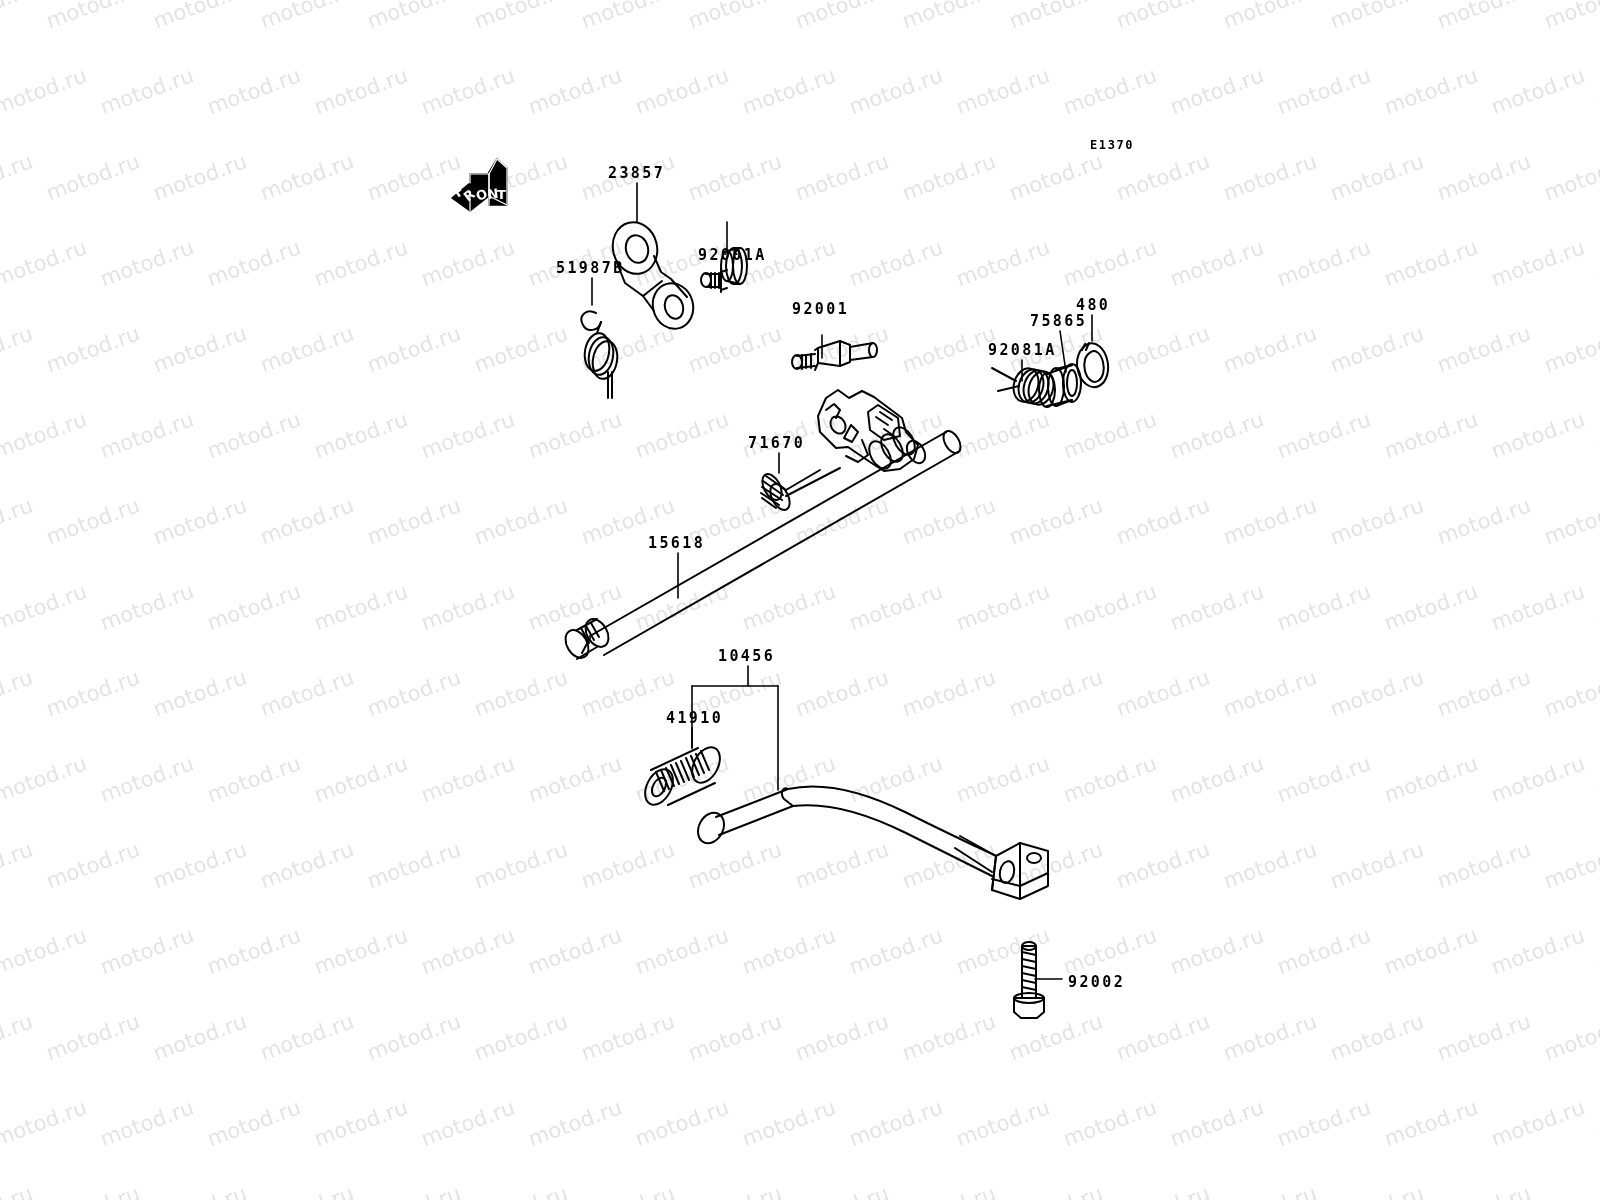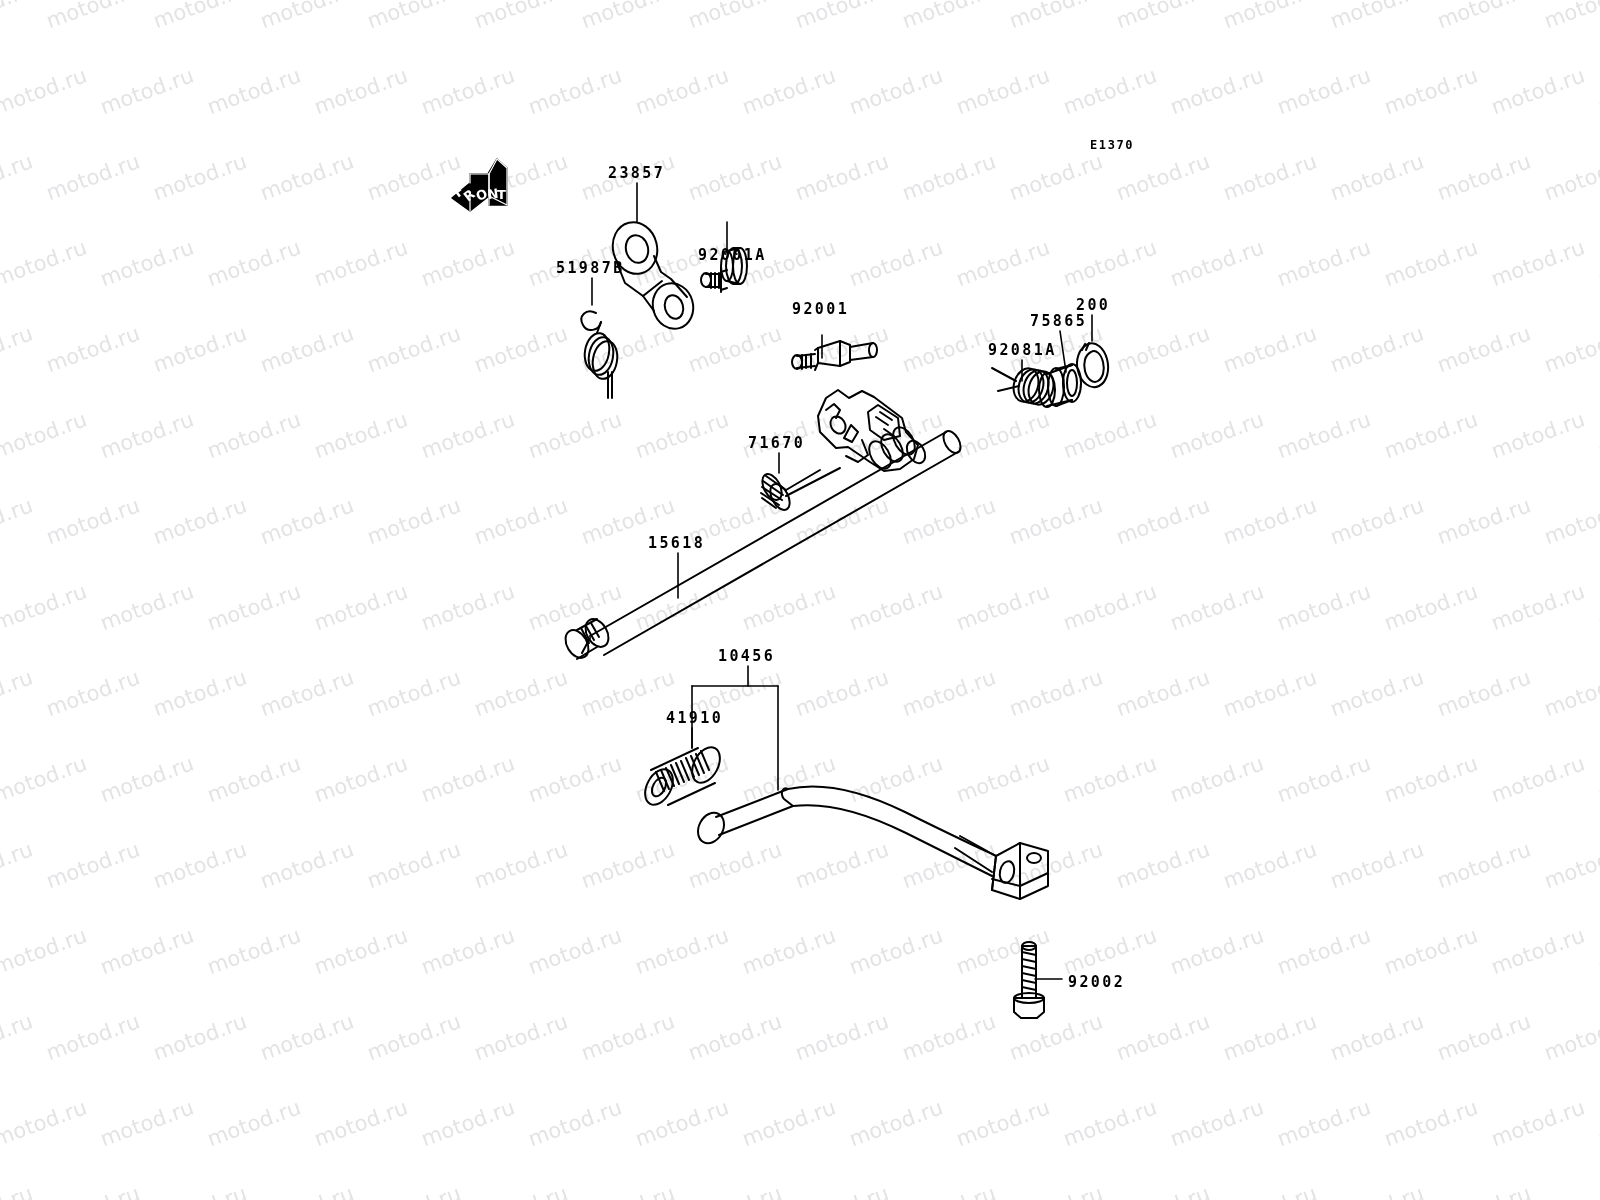--- a/index.html
+++ b/index.html
@@ -531,21 +531,21 @@
   </div>
 
   <div id="label-layer">
     <div class="diagram-code" style="left:1090px; top:138px;">E1370</div>
   <div class="part-label" style="left: 608px; top: 164px;">23857</div>
       <div class="part-label" style="left: 698px; top: 203px; margin-top: 43px;">92001A</div>
       <div class="part-label" style="left: 556px; top: 259px;">51987B</div>
       <div class="part-label" style="left: 792px; top: 300px;">92001</div>
       <div class="part-label" style="left: 988px; top: 341px;">92081A</div>
       <div class="part-label" style="left: 1030px; top: 312px;">75865</div>
-      <div class="part-label" style="left: 1076px; top: 296px;">200</div>
+      <div class="part-label" style="left: 1076px; top: 296px;">480</div>
       <div class="part-label" style="left: 748px; top: 434px;">71670</div>
       <div class="part-label" style="left: 648px; top: 534px;">15618</div>
       <div class="part-label" style="left: 718px; top: 647px;">10456</div>
       <div class="part-label" style="left: 666px; top: 709px;">41910</div>
       <div class="part-label" style="left: 1068px; top: 973px;">92002</div>
     </div>
 
 </div>
 
 </body></html>

